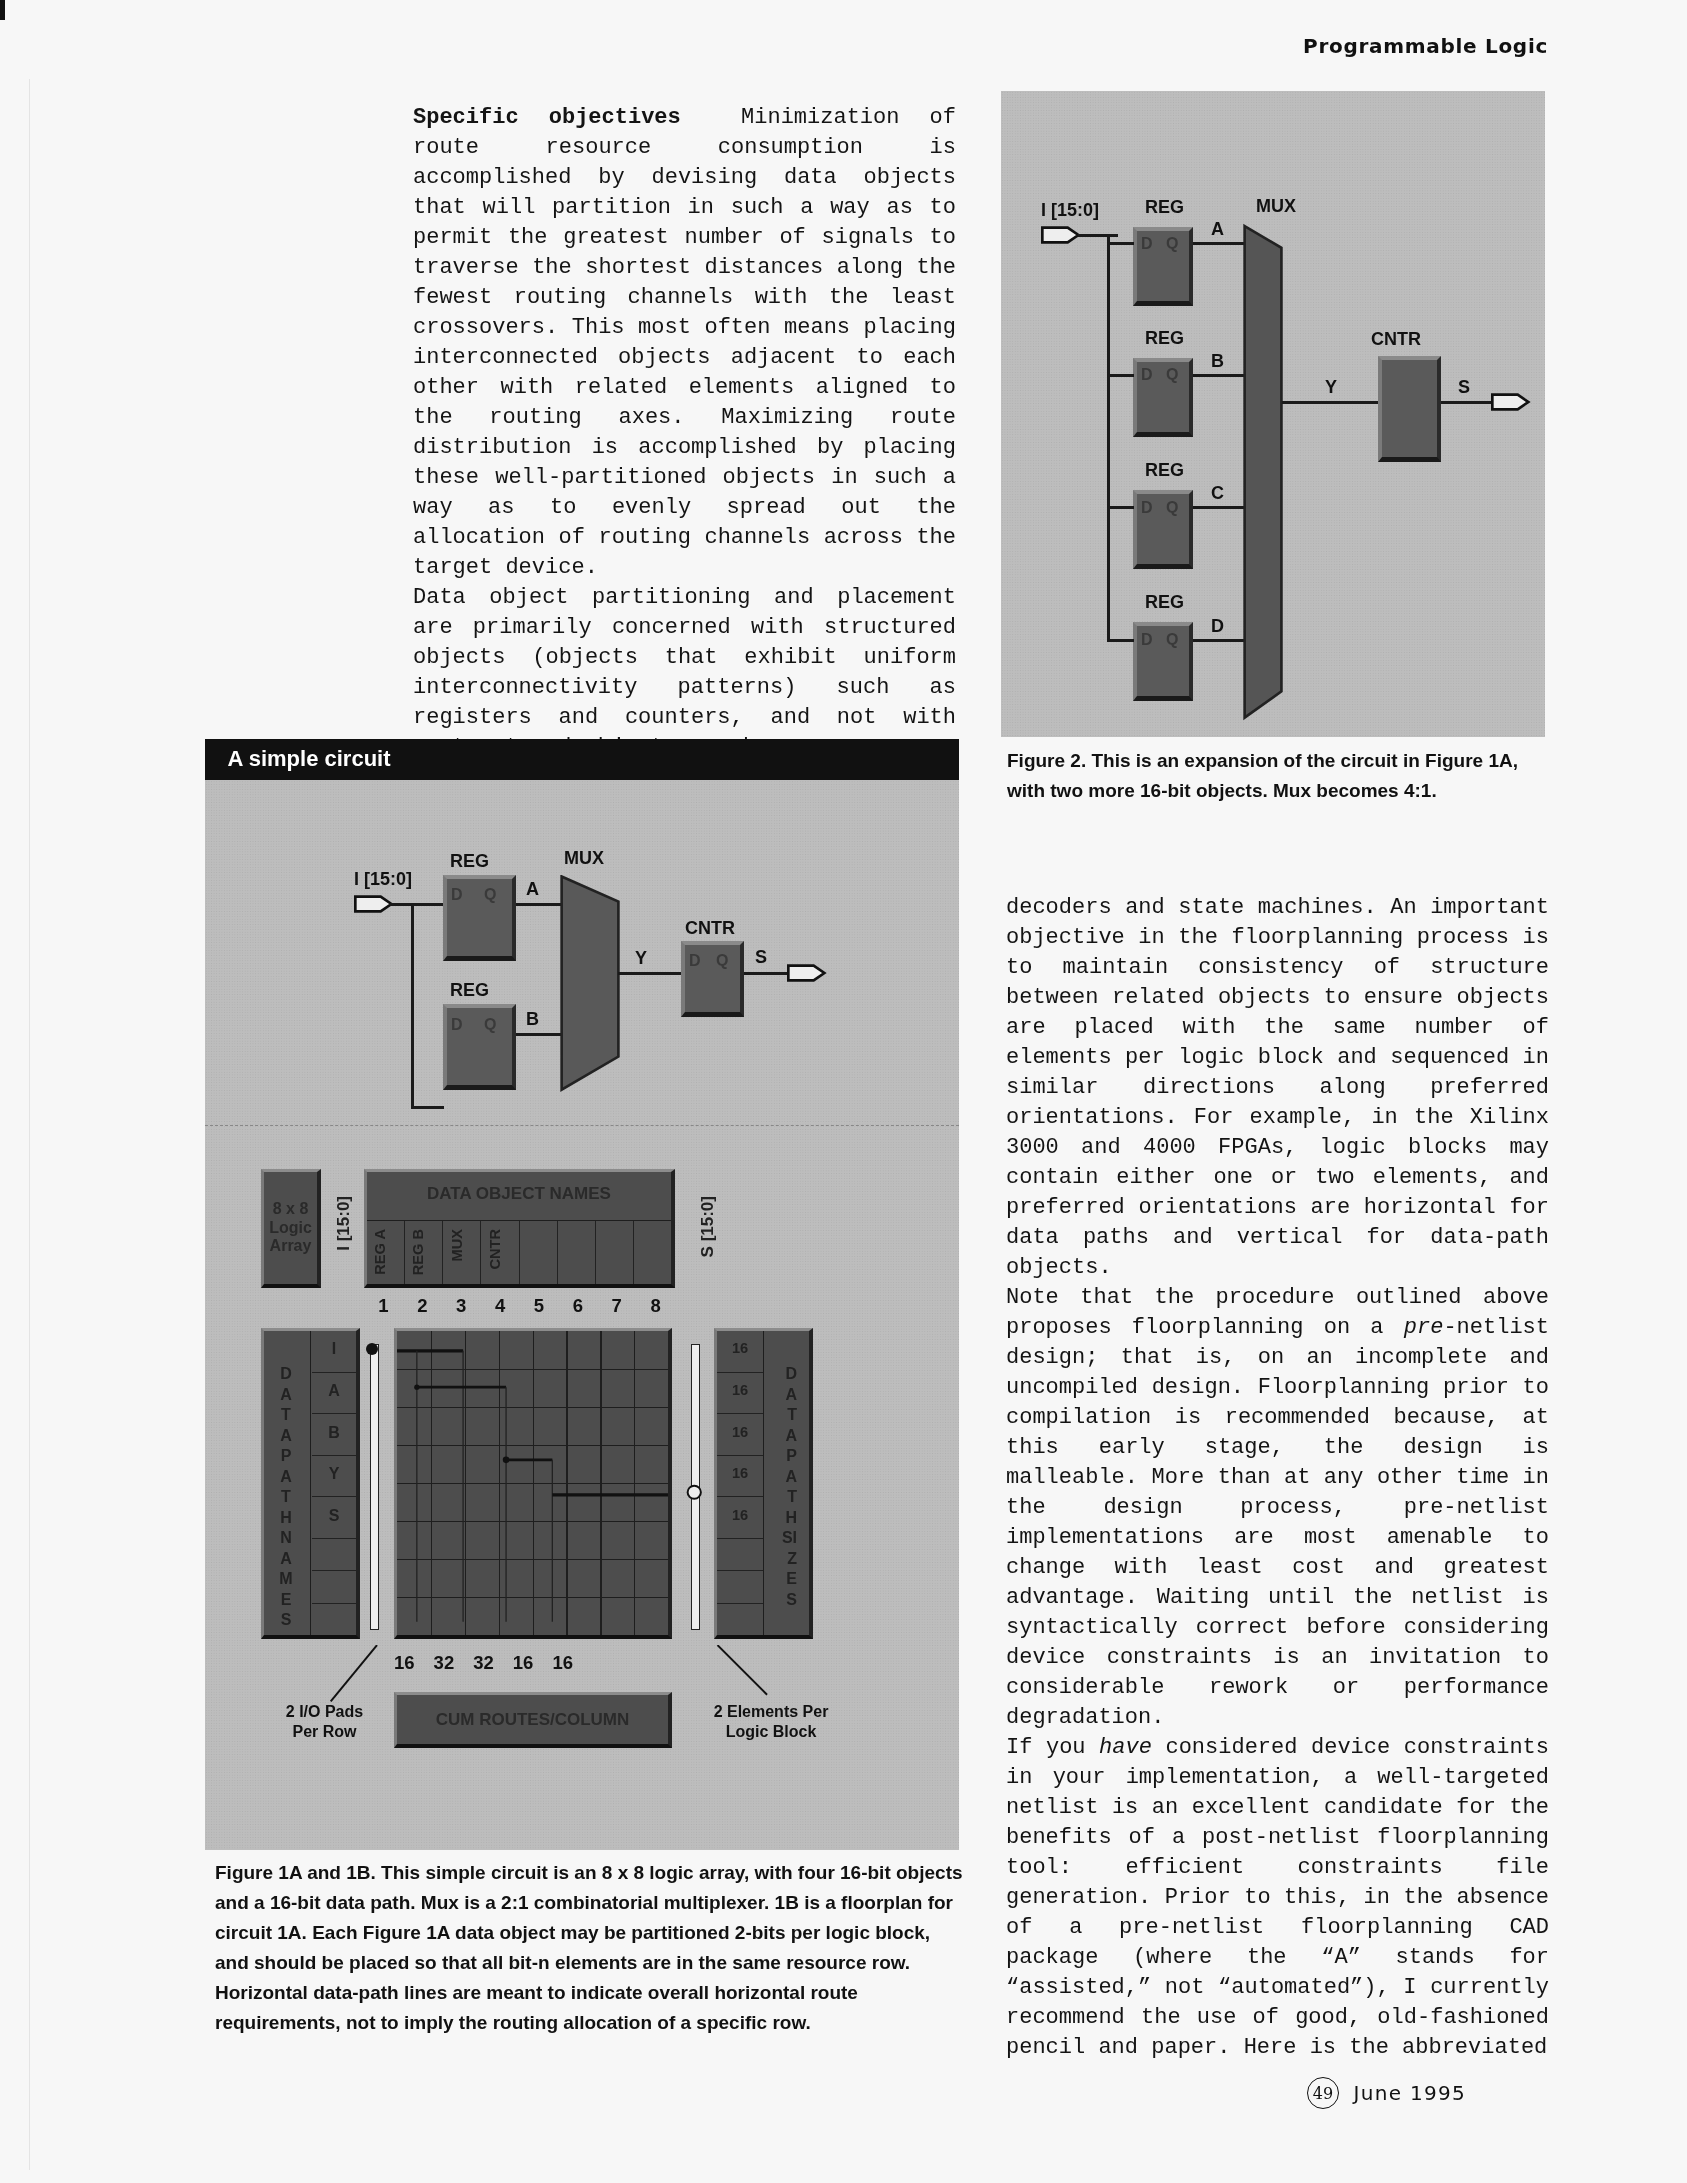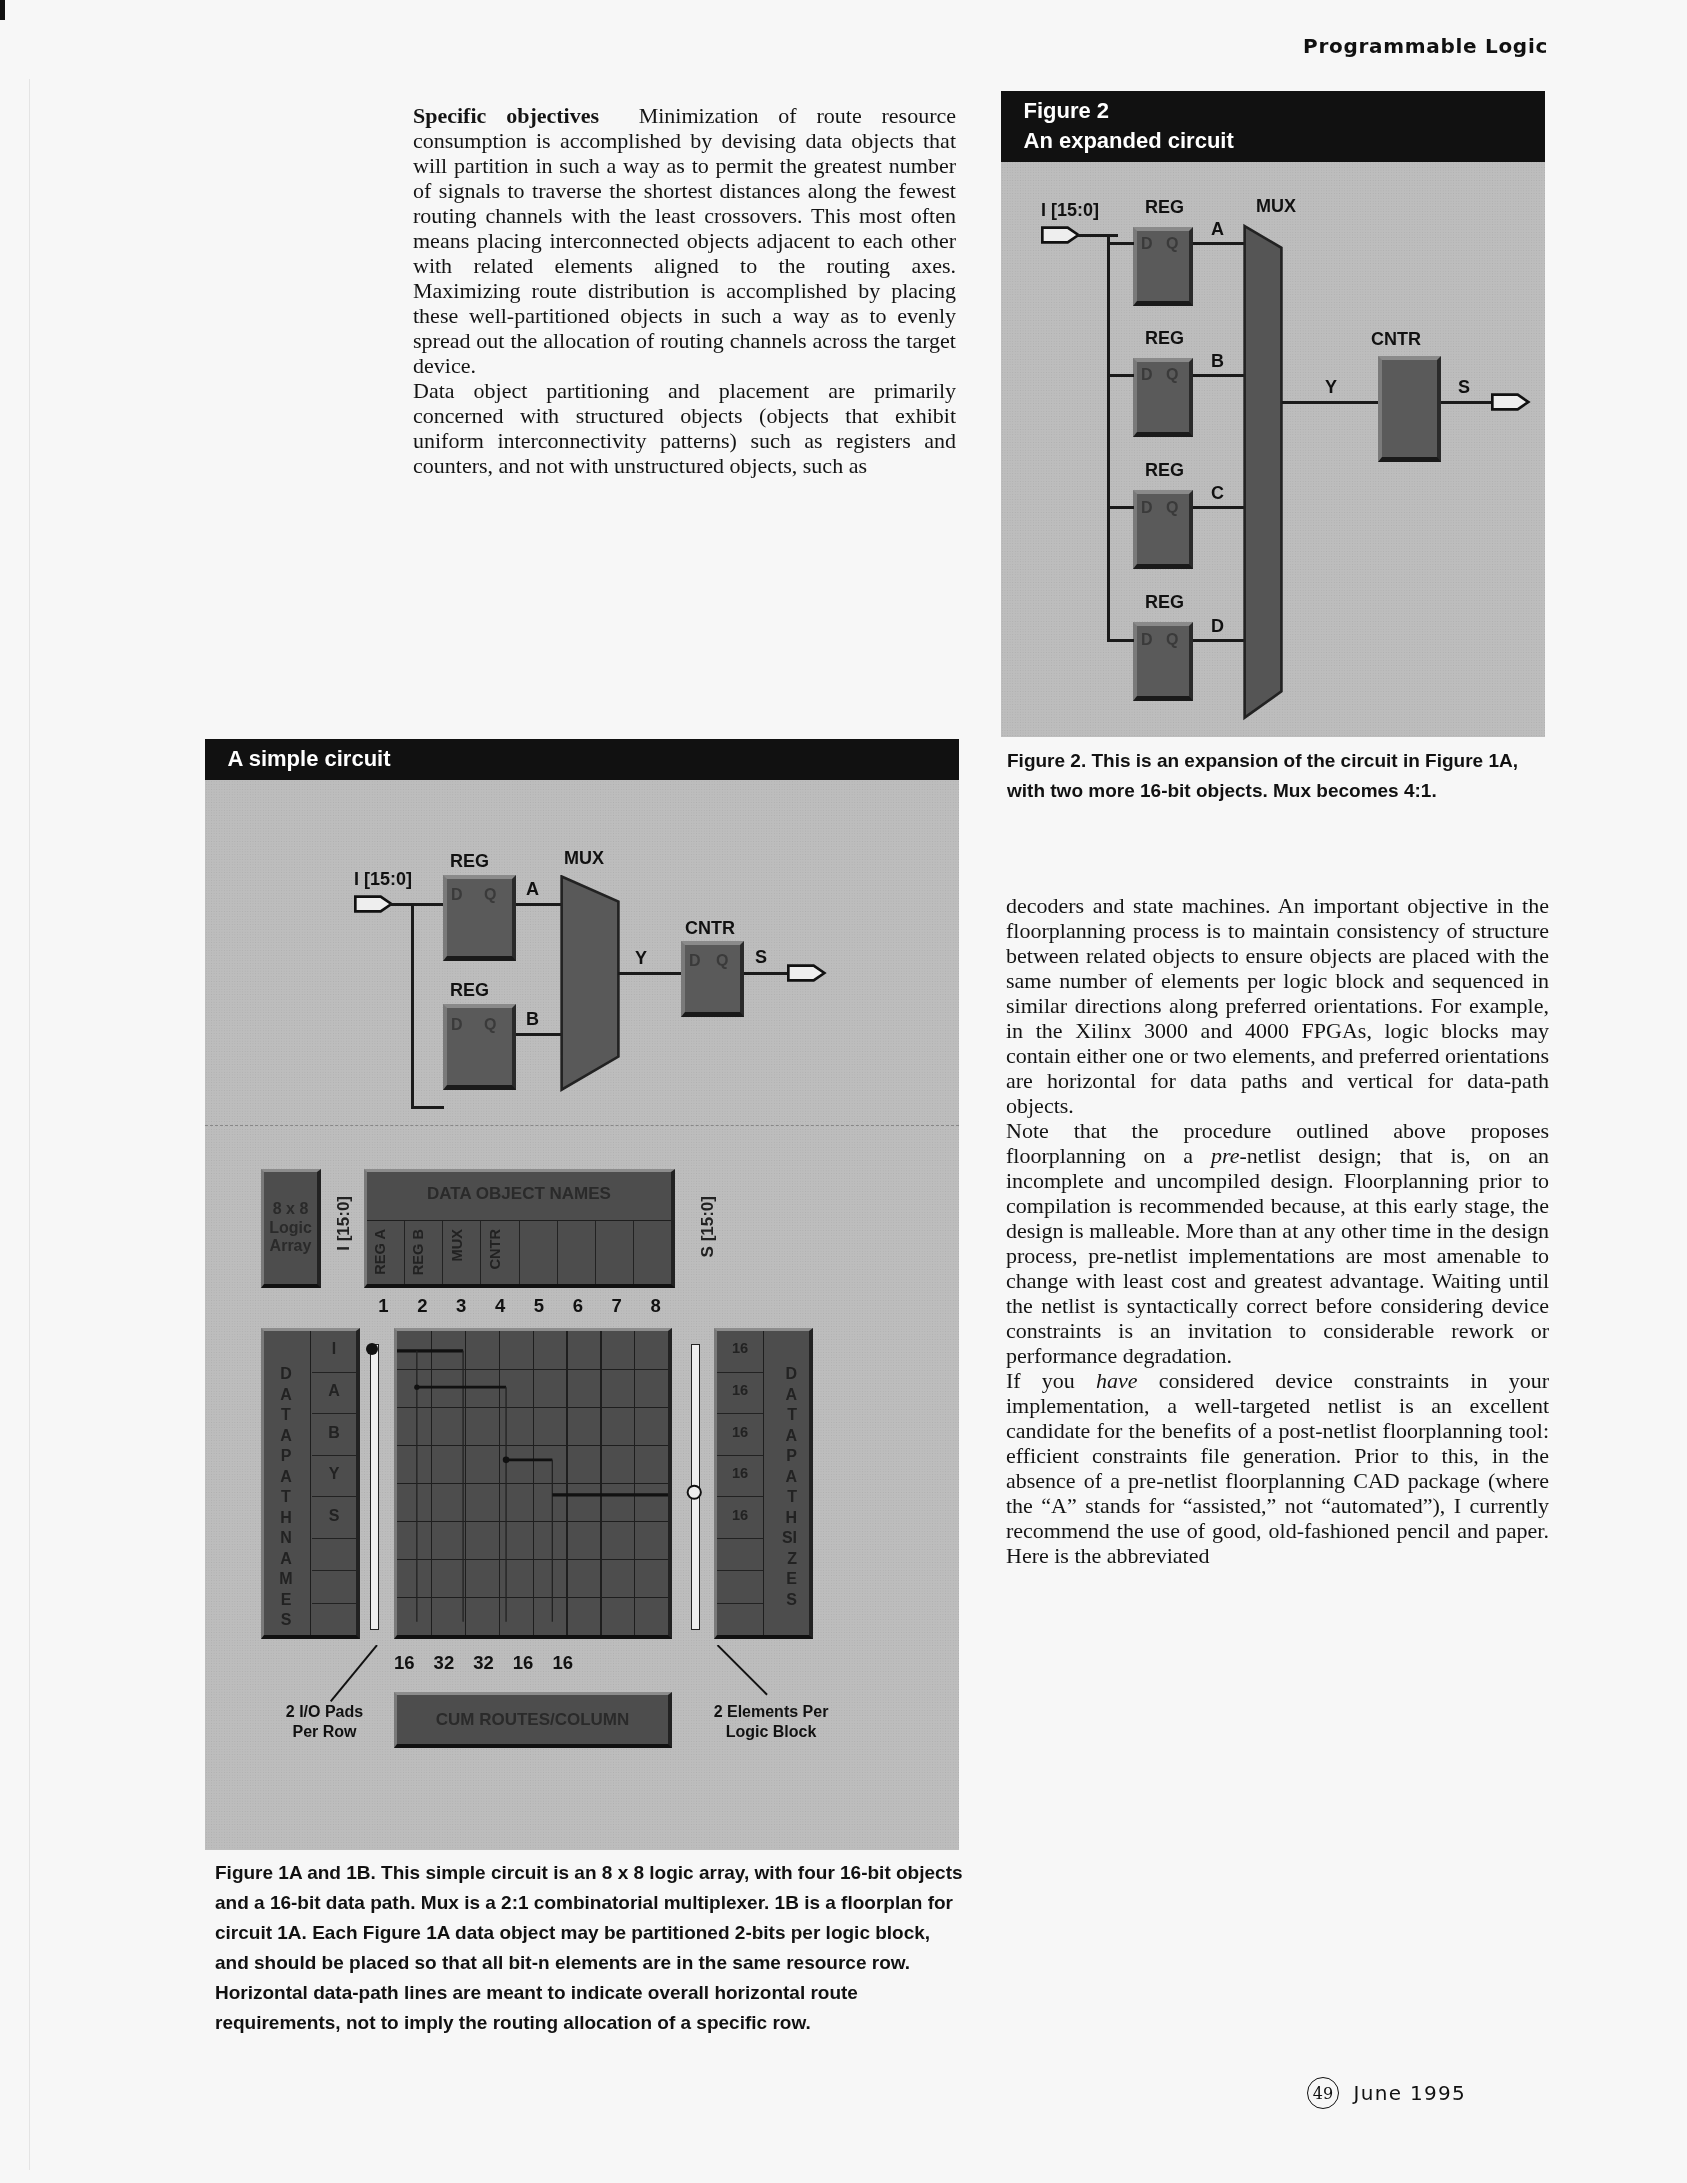--- a/index.html
+++ b/index.html
@@ -10,21 +10,21 @@
   }
   .edge-mark { position:absolute; left:0; top:0; width:5.3px; height:20px; background:#111; }
   .scan-line { position:absolute; left:29px; top:79px; width:1.3px; height:2091px; background:#e4e4e4; }
 
   .running-head {
     position:absolute; left:1283px; top:34px; width:265px; text-align:right;
     font-family:"DejaVu Sans", sans-serif; font-weight:bold; font-size:20px; letter-spacing:0.7px;
   }
 
   .body-text {
-    position:absolute; font-family:Liberation Serif, serif; font-size:22px; line-height:25px;
+    position:absolute; font-family:Liberation Mono, monospace; font-size:22px; line-height:30px;
     text-align:justify; color:#141414;
   }
   .body-text p { margin:0; }
   .lead { font-weight:bold; }
   .col-a { left:413px; top:103px; width:543px; }
   .col-b { left:1006px; top:893px; width:543px; }
 
   .figure {
     position:absolute; background:#bdbdbd;
     background-image:radial-gradient(rgba(0,0,0,0.08) 0.7px, transparent 0.7px);
@@ -79,24 +79,20 @@
 <div class="scan-line"></div>
 
 <div class="running-head">Programmable Logic</div>
 
 <div class="body-text col-a">
   <p><span class="lead">Specific objectives</span>&nbsp;&nbsp;<span>Minimization of route resource consumption is accomplished by devising data objects that will partition in such a way as to permit the greatest number of signals to traverse the shortest distances along the fewest routing channels with the least crossovers. This most often means placing interconnected objects adjacent to each other with related elements aligned to the routing axes. Maximizing route distribution is accomplished by placing these well-partitioned objects in such a way as to evenly spread out the allocation of routing channels across the target device.</span></p>
   <p>Data object partitioning and placement are primarily concerned with structured objects (objects that exhibit uniform interconnectivity patterns) such as registers and counters, and not with unstructured objects, such as</p>
 </div>
 
 <div class="figure fig2">
-  <div class="fig-head">
-    <div>Figure 2</div>
-    <div>An expanded circuit</div>
-  </div>
 
   <span class="lbl" style="left:40px;top:109px;">I [15:0]</span>
   <svg style="position:absolute;left:40px;top:134px;" width="40" height="20" viewBox="0 0 60 30">
       <polygon points="2,4 40,4 56,15 40,26 2,26" fill="#eee" stroke="#111" stroke-width="4"></polygon>
     </svg>
   <div class="wire" style="left:77px;top:143px;width:40px;height:2.6px;"></div>
   <div class="wire" style="left:106px;top:143px;width:2.6px;height:407px;"></div>
 
   <div>
     <span class="lbl" style="left:144px;top:106px;">REG</span>

